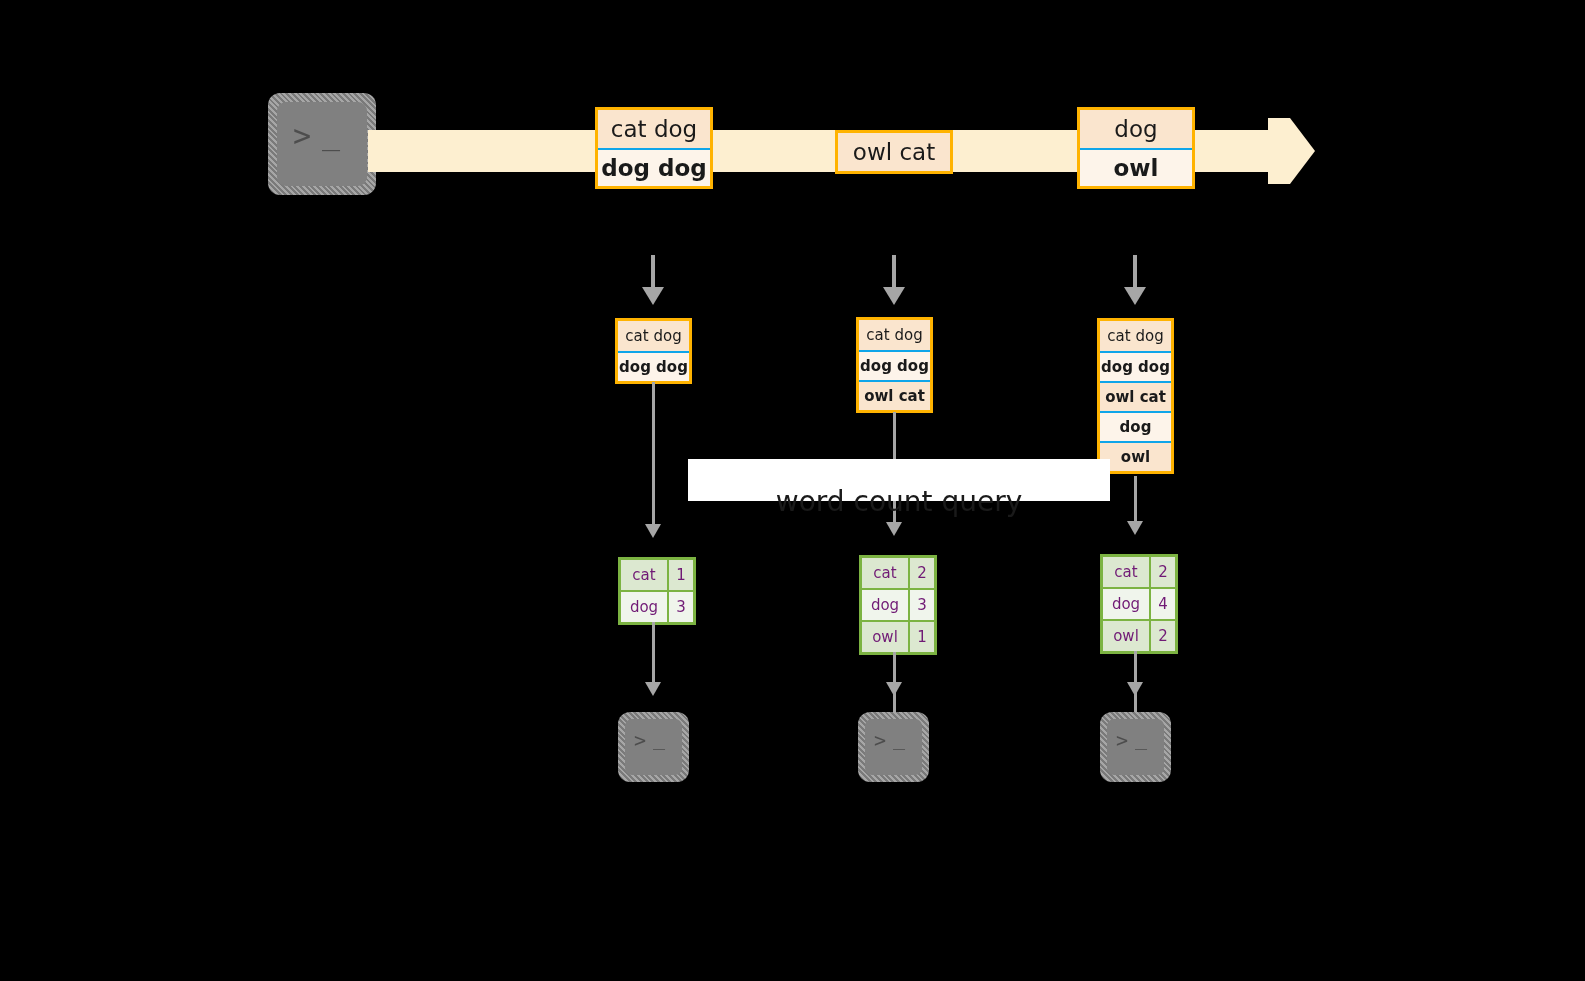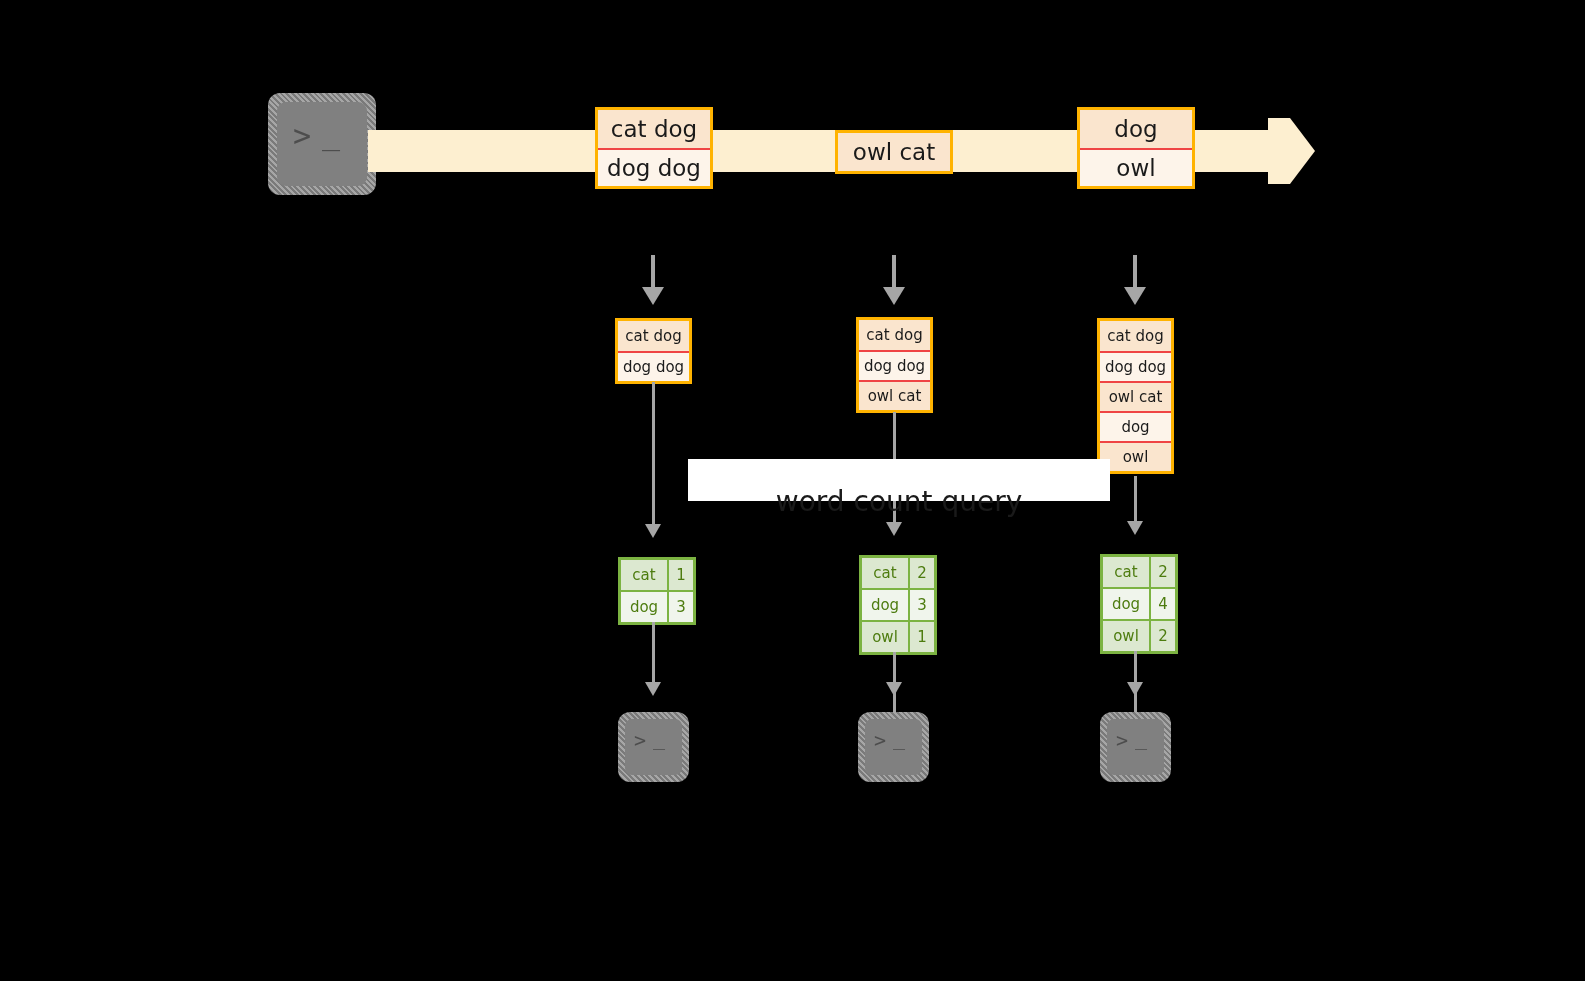--- a/index.html
+++ b/index.html
@@ -67,21 +67,21 @@
   .obox .row {
     box-sizing: border-box;
     display: flex;
     align-items: center;
     justify-content: center;
     color: #1a1a1a;
     white-space: nowrap;
   }
   .obox .row.alt-a { background: #fae5ce; }
   .obox .row.alt-b { background: #fdf4ea; }
-  .obox .row + .row { border-top: 2px solid #ef4444; }
+  .obox .row + .row { border-top: 2px solid #0ea5e9; font-weight: bold; }
 
   
   .obox.big .row { height: 38px; font-size: 23px; }
   
   .obox.small .row { height: 30px; font-size: 15px; }
 
   
   .gbox {
     position: absolute;
     box-sizing: border-box;
@@ -91,21 +91,21 @@
     display: flex;
     height: 30px;
   }
   .gbox .grow + .grow { border-top: 2px solid #7cb342; }
   .gbox .gcell {
     box-sizing: border-box;
     display: flex;
     align-items: center;
     justify-content: center;
     font-size: 15px;
-    color: #4d7c0f;
+    color: #701a75;
   }
   .gbox .gcell.word { width: 46px; }
   .gbox .gcell.count { width: 26px; border-left: 2px solid #7cb342; }
   .gbox .grow.alt-a .gcell { background: #dce8d0; }
   .gbox .grow.alt-b .gcell { background: #f0f5ec; }
 
   
   .vline {
     position: absolute;
     background: #a6a6a6;

